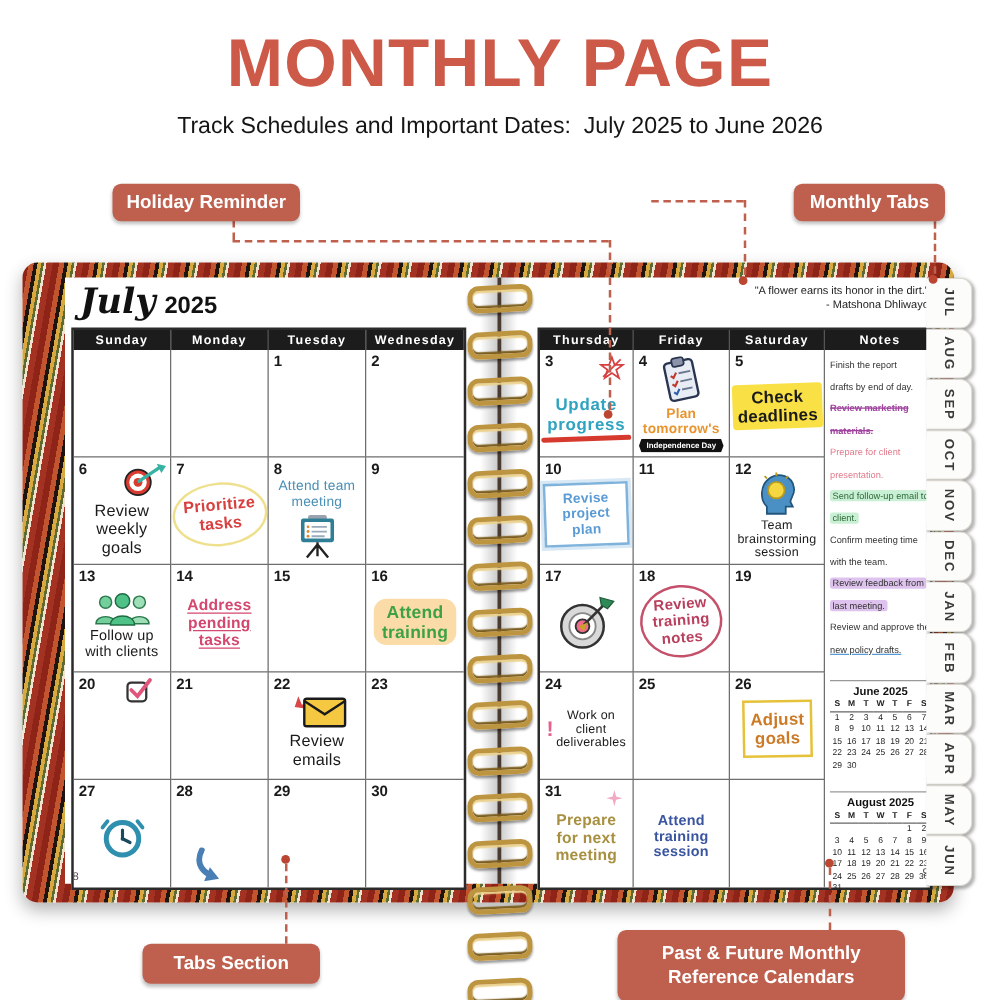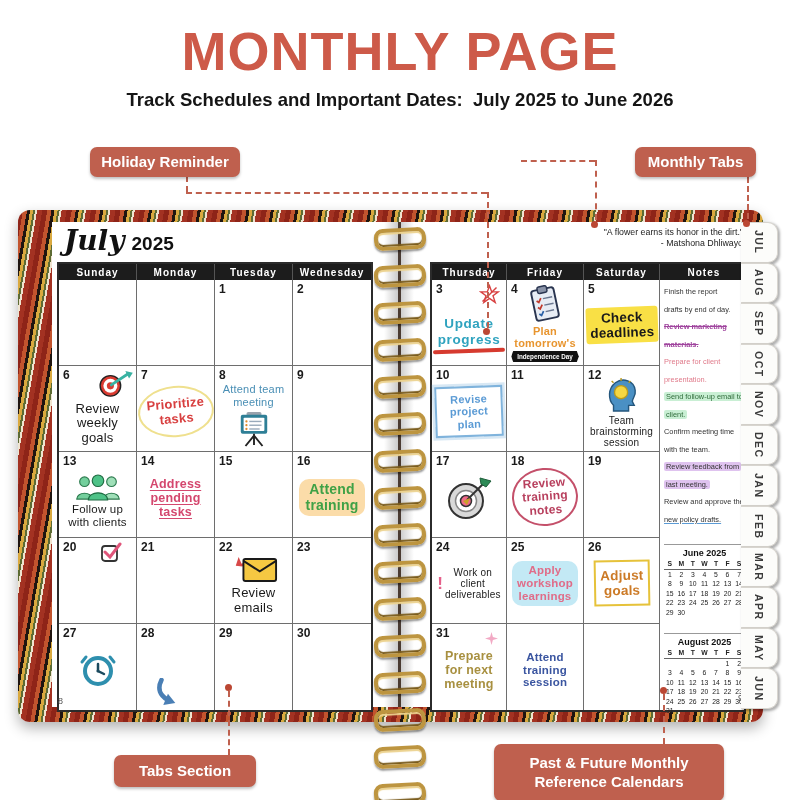--- a/index.html
+++ b/index.html
@@ -3,21 +3,21 @@
 <meta charset="utf-8">
 <style>
   html,body{margin:0;padding:0;background:#fff;}
   .stage{position:relative;width:800px;height:800px;background:#fff;overflow:hidden;
          font-family:"Liberation Sans",sans-serif;}
 
   
   .main-title{position:absolute;top:20px;left:0;right:0;text-align:center;
     font-size:54px;font-weight:700;letter-spacing:1px;color:#cd5a49;}
   .sub-title{position:absolute;top:89px;left:0;right:0;text-align:center;
-    font-size:18.5px;font-weight:700;color:#151515;white-space:pre;}
+    font-size:18.5px;font-weight:400;color:#151515;white-space:pre;}
 
   
   .pill{position:absolute;background:#bf604e;color:#fff;font-weight:700;font-size:15px;
     display:flex;align-items:center;justify-content:center;border-radius:7px;
     box-shadow:0 2px 3px rgba(0,0,0,.25);text-align:center;line-height:1.25;z-index:30;}
   #p-holiday{left:90px;top:147px;width:150px;height:30px;}
   #p-quotes{left:364px;top:147px;width:156px;height:30px;}
   #p-tabs{left:635px;top:147px;width:121px;height:30px;}
   #p-note{left:114px;top:755px;width:142px;height:32px;}
   #p-ref{left:494px;top:744px;width:218px;height:53px;padding:2px 6px;}
@@ -508,21 +508,20 @@
 
         <div class="gc">
             <span class="dnum">24</span>
           <div class="row">
               <span class="excl"></span>
             <div class="ent black10" style="width:56px">Work on client deliverables</div>
           </div>
         </div>
         <div class="gc">
             <span class="dnum">25</span>
-          <div class="ent pink-bluehl" style="width:58px">Apply workshop learnings</div>
         </div>
         <div class="gc">
             <span class="dnum">26</span>
           <div class="ent box-yellow" style="width:44px">Adjust goals</div>
         </div>
 
         <div class="gc lb">
             <span class="dnum">31</span>
           <svg class="ic abs" style="top:8px;right:8px" width="13" height="13" viewBox="0 0 14 14">
               <path d="M7 0 L8.5 5.5 L14 7 L8.5 8.5 L7 14 L5.5 8.5 L0 7 L5.5 5.5 Z" fill="#f2a9c4"></path>

